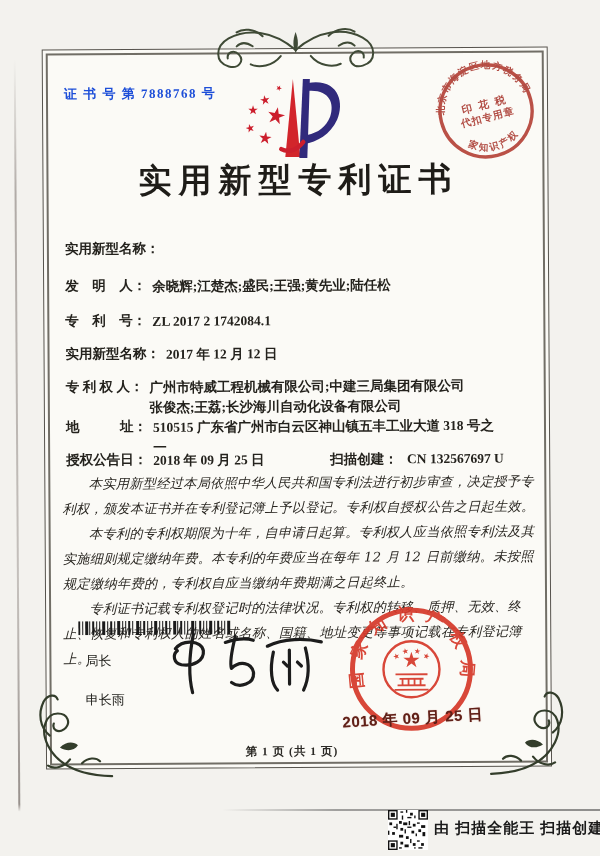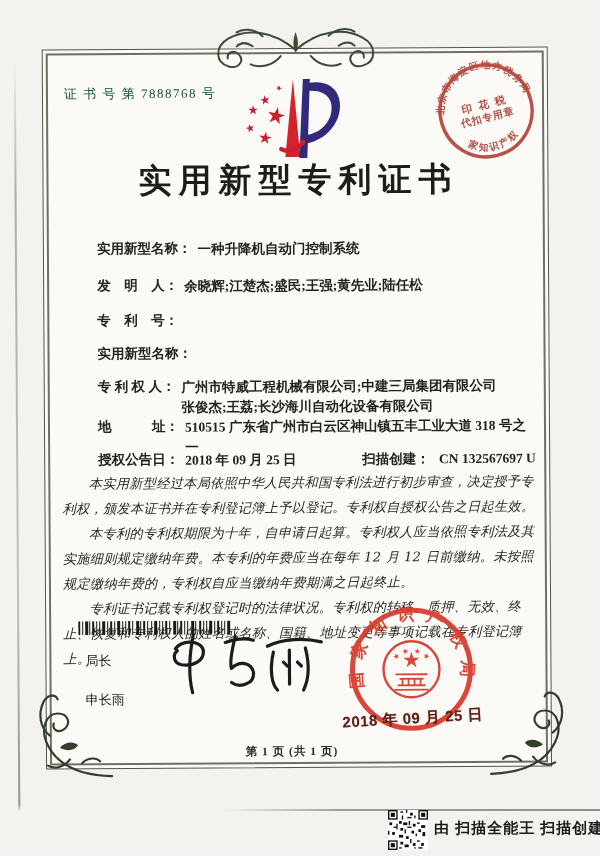--- a/index.html
+++ b/index.html
@@ -13,27 +13,27 @@
   .fold-line{
     position:absolute;left:16px;top:58px;width:2px;height:752px;
     background:linear-gradient(to bottom,rgba(110,100,95,0),rgba(110,100,95,.5) 18%,rgba(110,100,95,.35) 70%,rgba(90,80,75,.6) 99%,rgba(110,100,95,0));
   }
   .frame-outer{
     position:absolute;left:44px;top:48px;width:504px;height:718px;
     border:1.6px solid #56534d;background:#fbfaf6;
   }
   .frame-inner{position:absolute;inset:3px;border:2.4px solid #716e66;}
   .abs{position:absolute;}
-  .cert-no{left:66px;top:84px;font-size:13px;font-weight:400;letter-spacing:1.5px;color:#14532d;}
+  .cert-no{left:66px;top:84px;font-size:13px;font-weight:700;letter-spacing:1.5px;color:#1d4ed8;}
   .title{
     left:100px;top:158px;width:400px;text-align:center;
     font-size:33px;font-weight:700;letter-spacing:7px;color:#1e1c18;
   }
   .field-row{left:66px;display:flex;align-items:flex-start;font-size:13.5px;font-weight:700;color:#24221d;}
-  .flabel{white-space:pre;flex:0 0 auto;margin-left:32px;}
+  .flabel{white-space:pre;flex:0 0 auto;}
   .fvalue{margin-left:6px;line-height:20px;}
   .grant-right{position:absolute;left:264px;top:0;white-space:nowrap;}
   .paras{
     left:62px;top:470px;width:478px;
     font-family:"DejaVu Serif","Liberation Serif",serif;font-style:italic;
     font-size:13.2px;line-height:25px;color:#2a2722;letter-spacing:.3px;
   }
   .paras p{margin:0;text-indent:2em;}
   .signoff{left:84px;font-size:13px;font-weight:400;font-family:"Liberation Sans","DejaVu Sans",sans-serif;color:#21201c;}
   .page-info{left:100px;top:744px;width:380px;text-align:center;font-size:11.5px;font-weight:700;letter-spacing:1px;color:#2b2925;}
@@ -110,34 +110,35 @@
     <polygon points="52,1 59,79 44,79" fill="#d2252b"></polygon>
     <polygon points="62,1 69,1 66,80 58,80" fill="#312a7c"></polygon>
     <path d="M67,5 C97,0 104,24 96,42 C89,57 76,64 63,66 L66,57 C77,55 85,49 89,39 C94,25 88,11 66,13 Z" fill="#312a7c"></path>
     <path d="M62,64 C56,72 47,75 40,71" stroke="#cc1f2d" stroke-width="4.5" fill="none" stroke-linecap="round"></path>
   </svg>
 
   <div class="abs title">实用新型专利证书</div>
 
   <div class="abs field-row" style="top:239px">
     <span class="flabel">实用新型名称：</span>
-    <span class="fvalue">一种升降机自动门控制系统</span>
   </div>
 
   <div class="abs field-row" style="top:276px">
     <span class="flabel">发　明　人：</span>
     <span class="fvalue">余晓辉;江楚杰;盛民;王强;黄先业;陆任松</span>
   </div>
 
   <div class="abs field-row" style="top:311px">
     <span class="flabel">专　利　号：</span>
+    <span class="fvalue">ZL 2017 2 1742084.1</span>
   </div>
 
   <div class="abs field-row" style="top:344px">
     <span class="flabel">实用新型名称：</span>
+    <span class="fvalue">2017 年 12 月 12 日</span>
   </div>
 
   <div class="abs field-row" style="top:377px">
     <span class="flabel">专 利 权 人：</span>
     <span class="fvalue">
       <div>广州市特威工程机械有限公司;中建三局集团有限公司</div>
       <div>张俊杰;王荔;长沙海川自动化设备有限公司</div>
     </span>
   </div>
 

